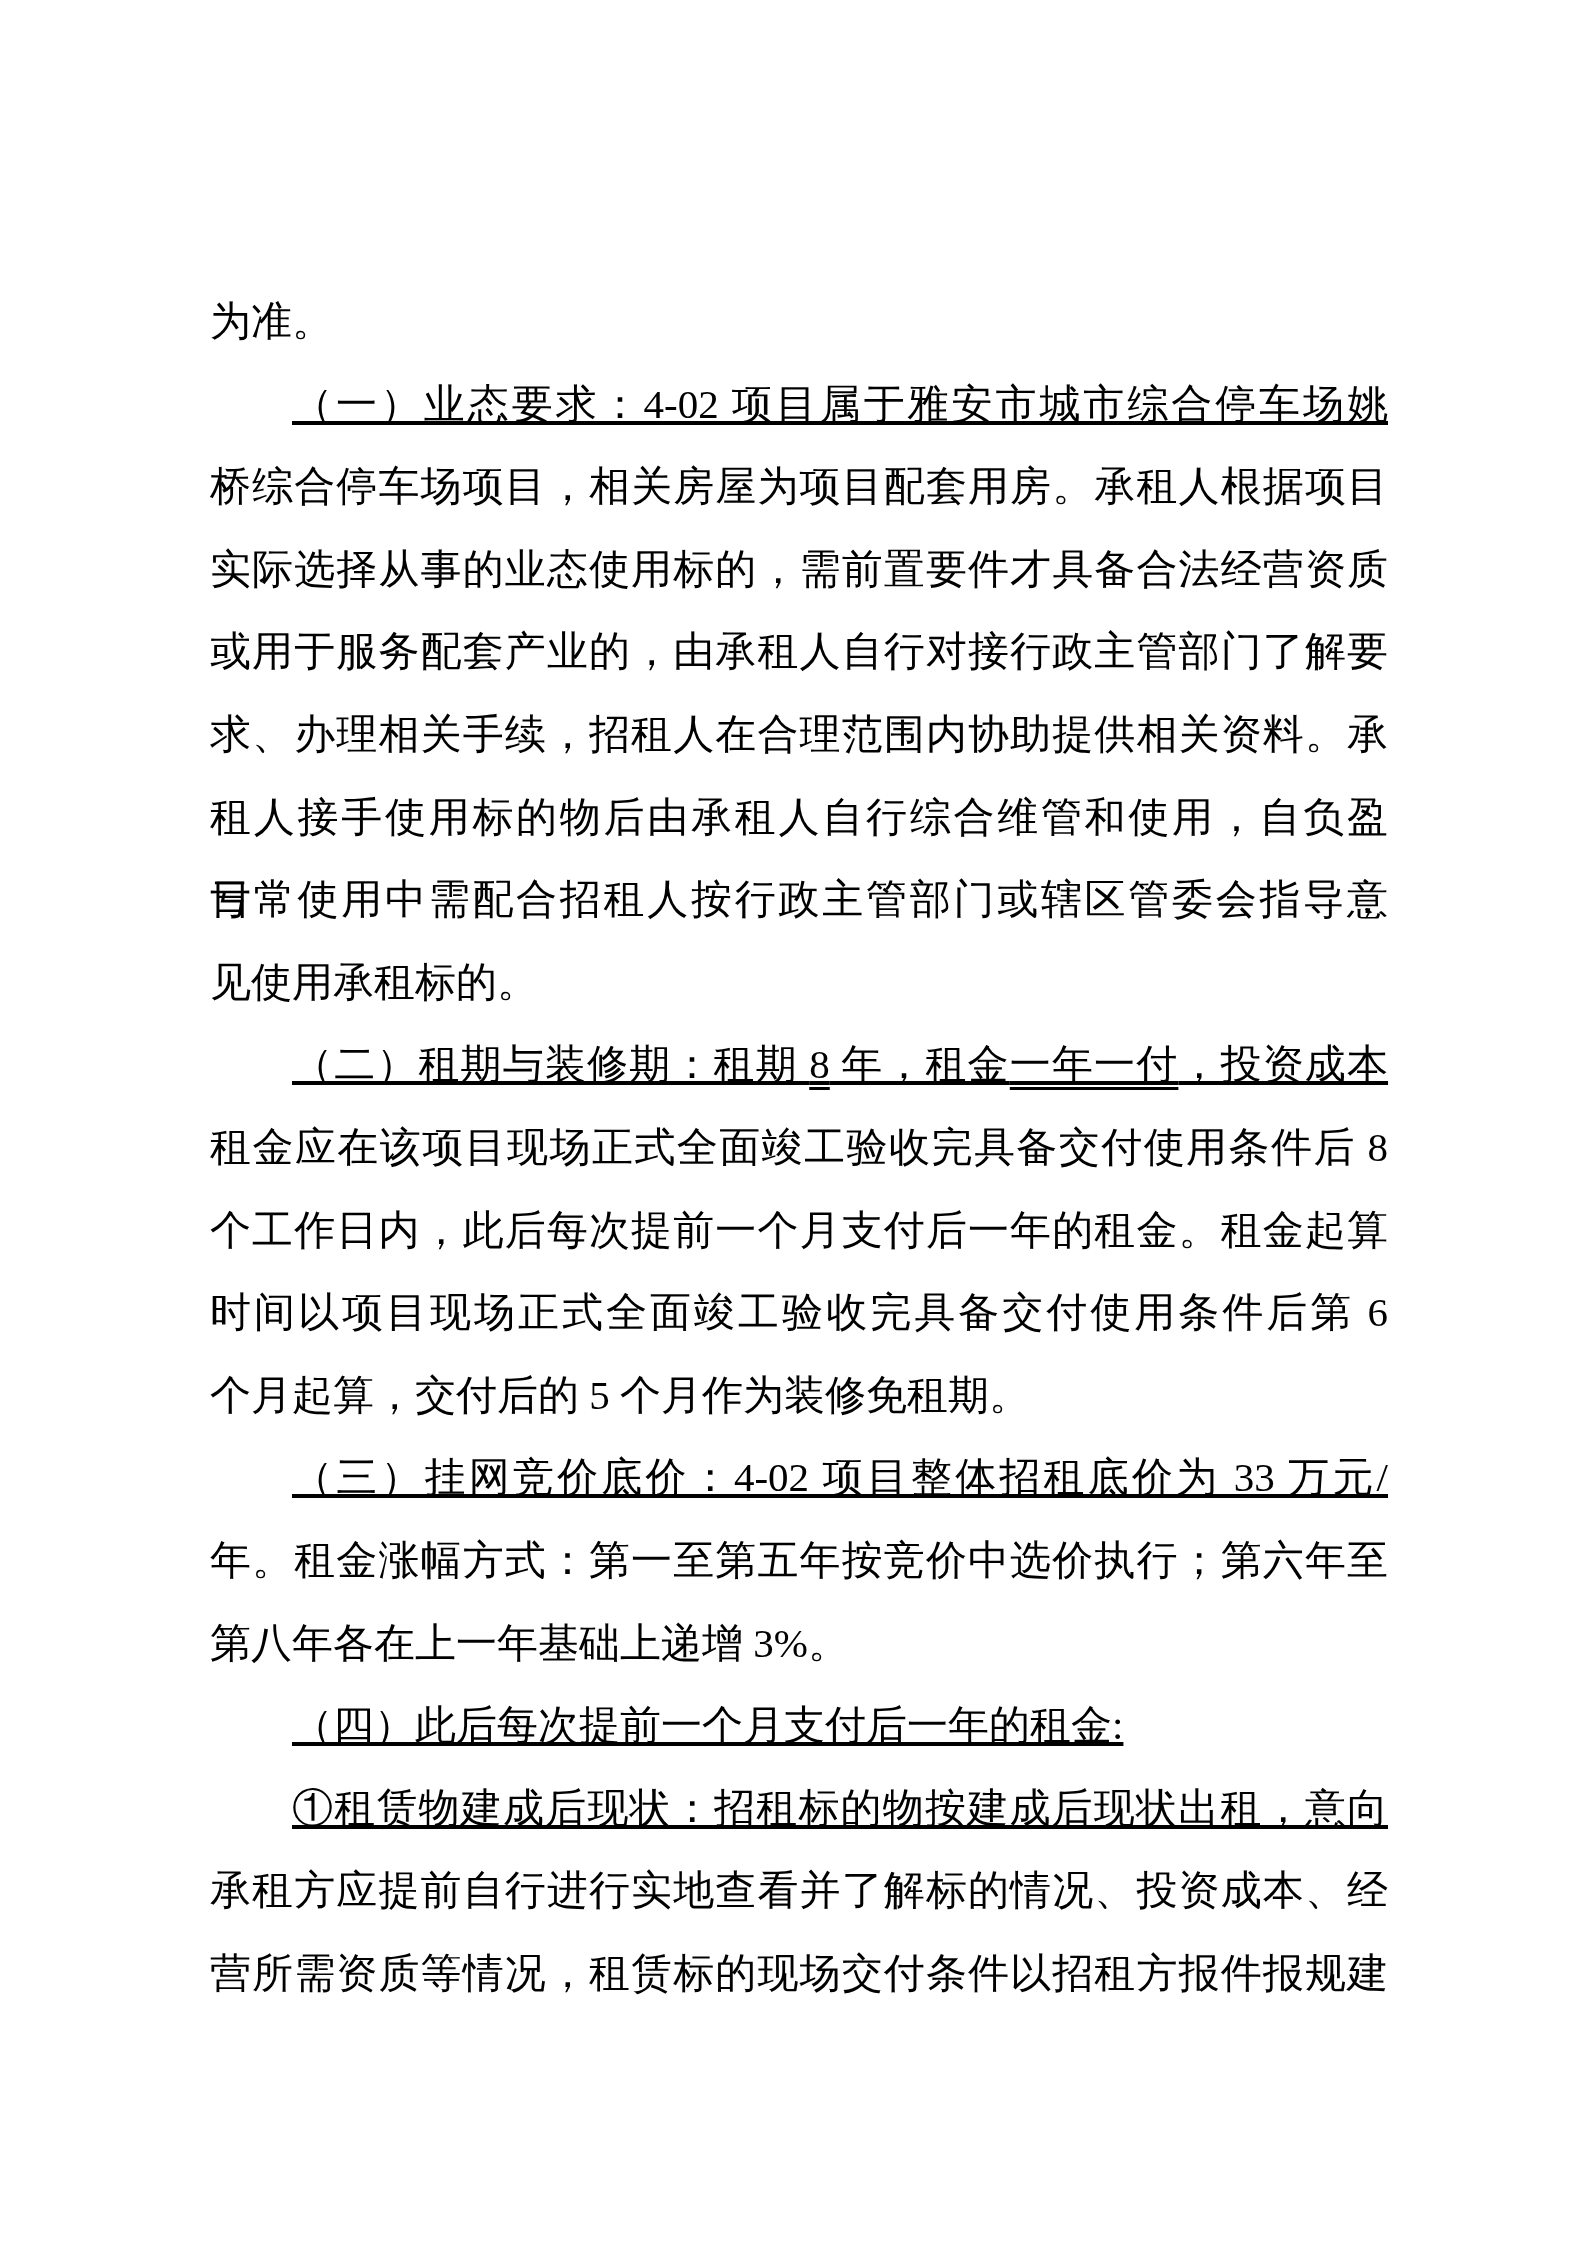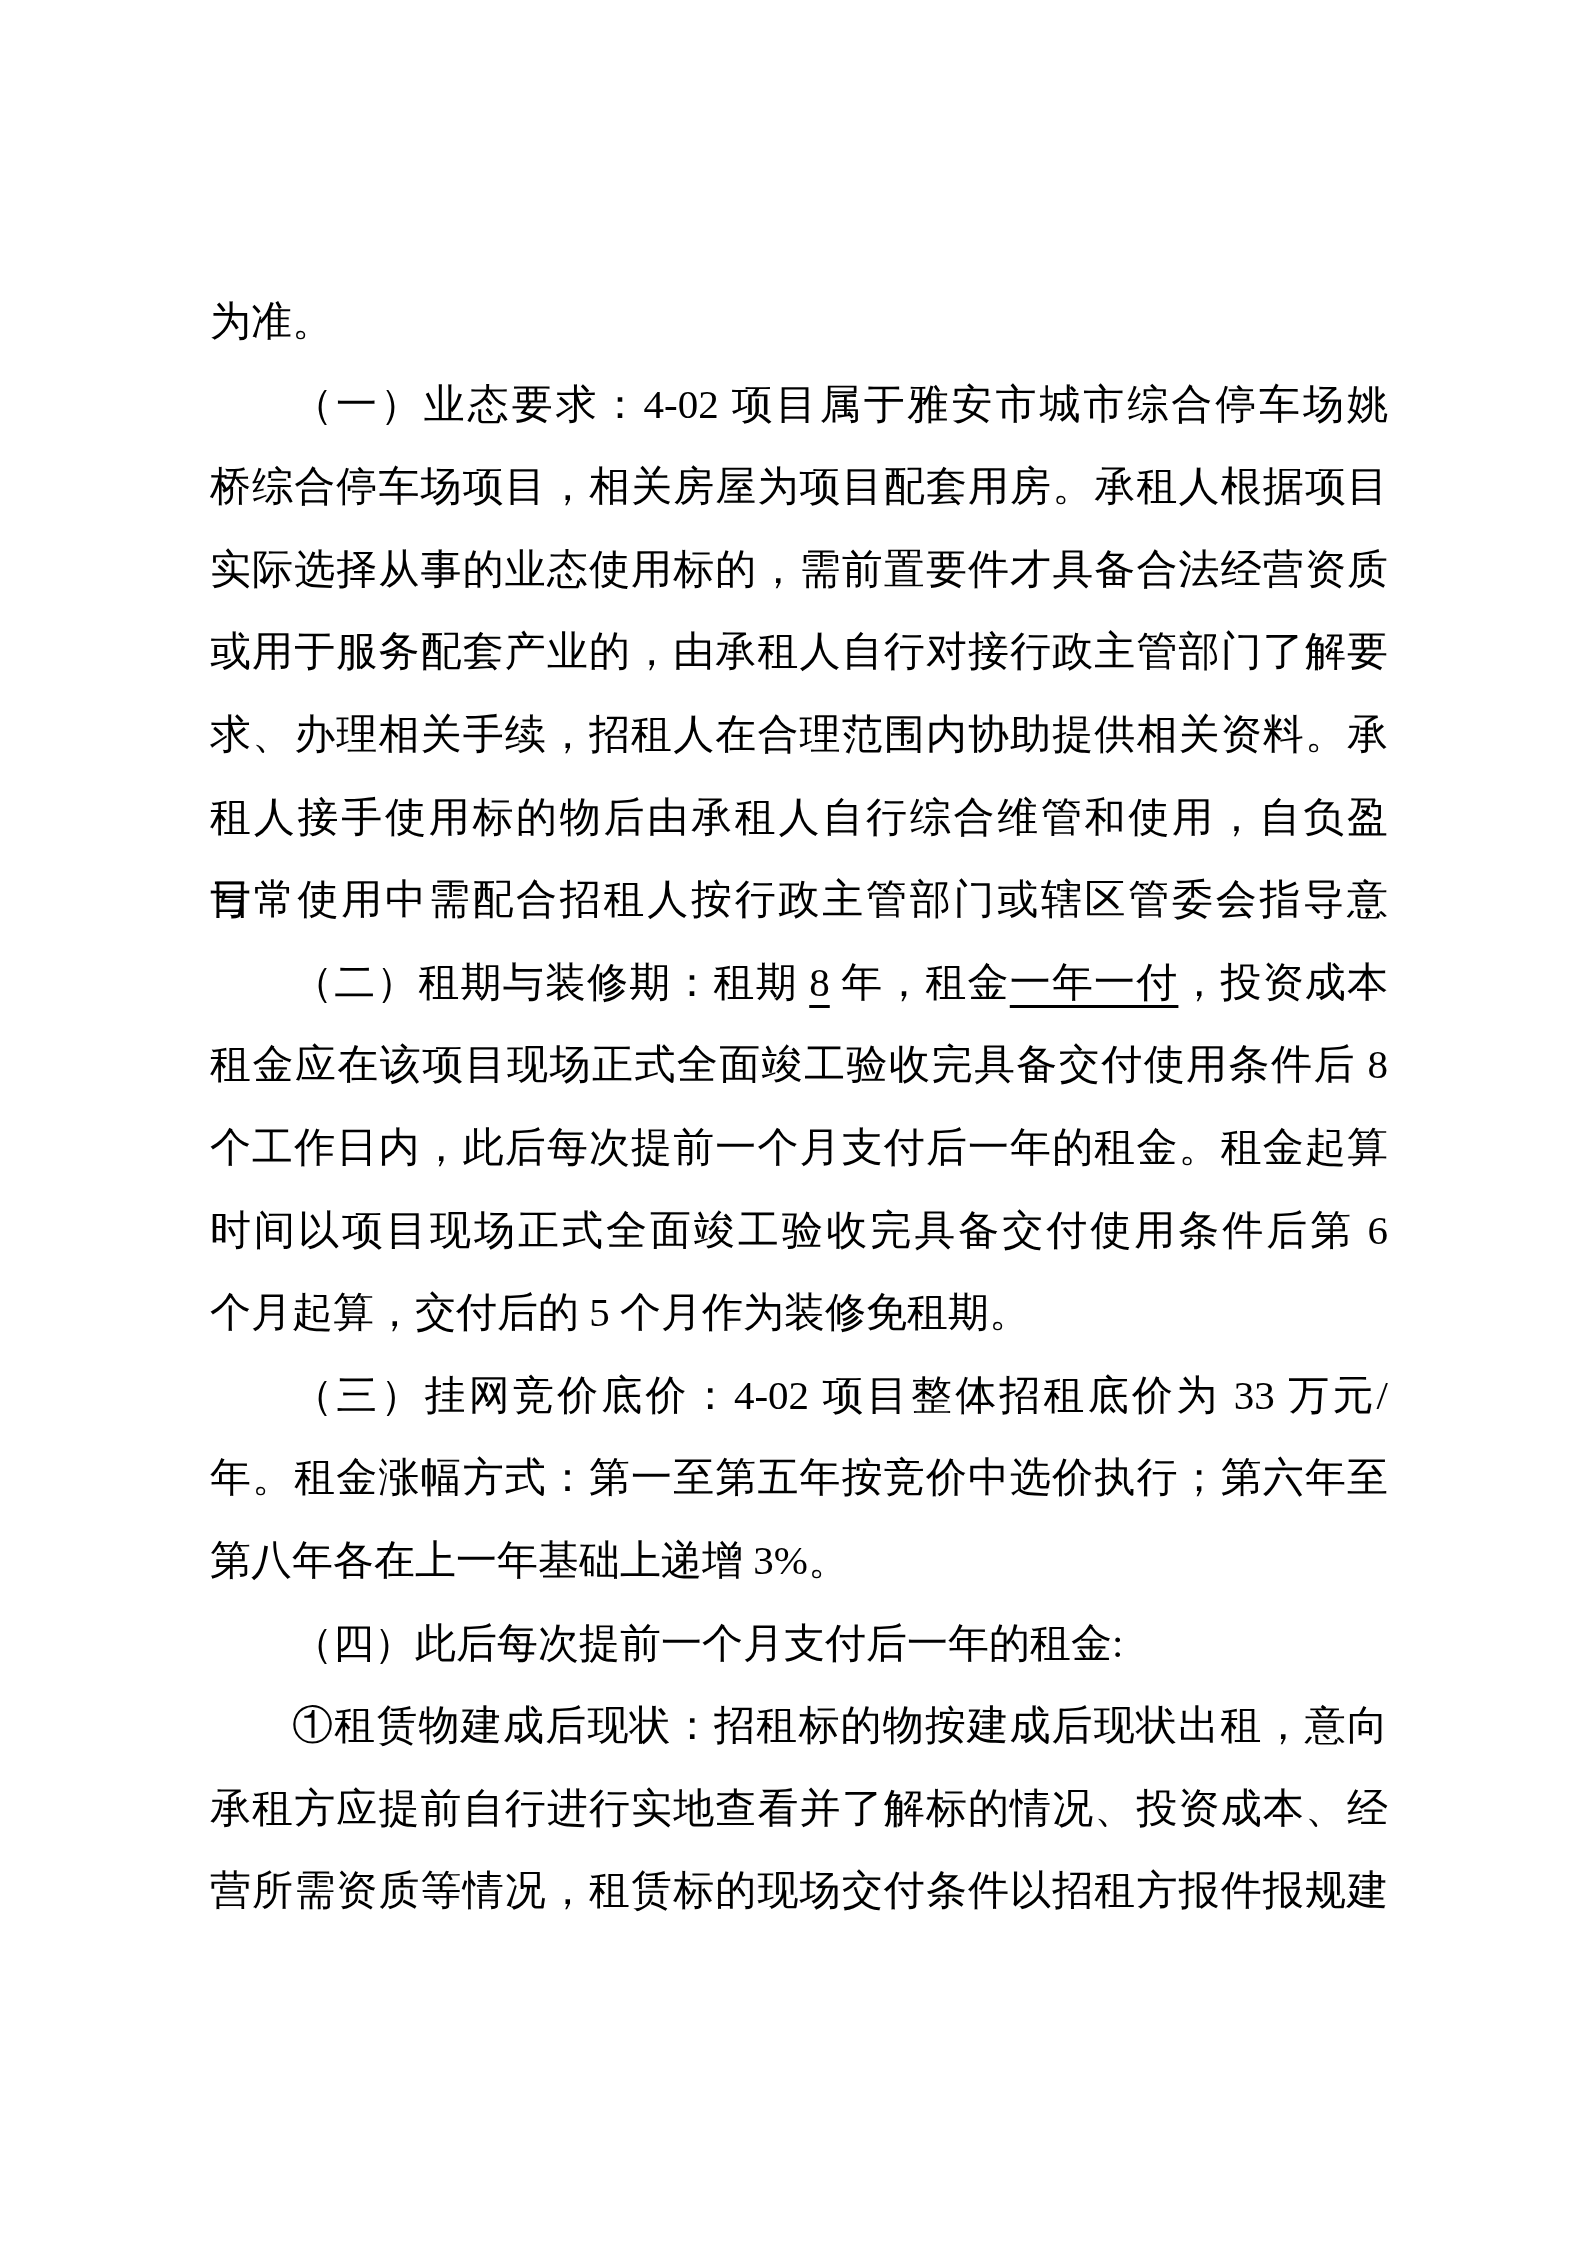--- a/index.html
+++ b/index.html
@@ -31,40 +31,42 @@
     height: 82.6px;
     color: #000000;
     text-align: left;
   }
   .doc-line.justify {
     text-align: justify;
     text-align-last: justify;
   }
   .doc-line.indent {
     padding-left: 82px;
+    text-decoration: underline;
   }
   .seg-u {
     text-decoration: underline;
     text-underline-offset: 9px;
     text-decoration-thickness: 2.5px;
   }
 </style>
 </head>
 <body>
 
 <div class="page">
   <div class="text-block" id="doc-lines" style="color: rgb(0, 0, 0);">
       <div class="doc-line"><span class="">为准。</span></div>
       <div class="doc-line indent justify"><span class="">（一）业态要求：4-02 项目属于雅安市城市综合停车场姚</span></div>
       <div class="doc-line justify"><span class="">桥综合停车场项目，相关房屋为项目配套用房。承租人根据项目</span></div>
       <div class="doc-line justify"><span class="">实际选择从事的业态使用标的，需前置要件才具备合法经营资质</span></div>
       <div class="doc-line justify"><span class="">或用于服务配套产业的，由承租人自行对接行政主管部门了解要</span></div>
       <div class="doc-line justify"><span class="">求、办理相关手续，招租人在合理范围内协助提供相关资料。承</span></div>
       <div class="doc-line justify"><span class="">租人接手使用标的物后由承租人自行综合维管和使用，自负盈亏，</span></div>
       <div class="doc-line justify"><span class="">日常使用中需配合招租人按行政主管部门或辖区管委会指导意</span></div>
+      <div class="doc-line"><span class="">见使用承租标的。</span></div>
       <div class="doc-line indent justify"><span class="">（二）租期与装修期：租期 </span><span class="seg-u">8</span><span class=""> 年，租金</span><span class="seg-u">一年一付</span><span class="">，投资成本</span></div>
       <div class="doc-line justify"><span class="">租金应在该项目现场正式全面竣工验收完具备交付使用条件后 8</span></div>
       <div class="doc-line justify"><span class="">个工作日内，此后每次提前一个月支付后一年的租金。租金起算</span></div>
       <div class="doc-line justify"><span class="">时间以项目现场正式全面竣工验收完具备交付使用条件后第 6</span></div>
       <div class="doc-line"><span class="">个月起算，交付后的 5 个月作为装修免租期。</span></div>
       <div class="doc-line indent justify"><span class="">（三）挂网竞价底价：4-02 项目整体招租底价为 33 万元/</span></div>
       <div class="doc-line justify"><span class="">年。租金涨幅方式：第一至第五年按竞价中选价执行；第六年至</span></div>
       <div class="doc-line"><span class="">第八年各在上一年基础上递增 3%。</span></div>
       <div class="doc-line indent"><span class="">（四）此后每次提前一个月支付后一年的租金:</span></div>
       <div class="doc-line indent justify"><span class="">①租赁物建成后现状：招租标的物按建成后现状出租，意向</span></div>

